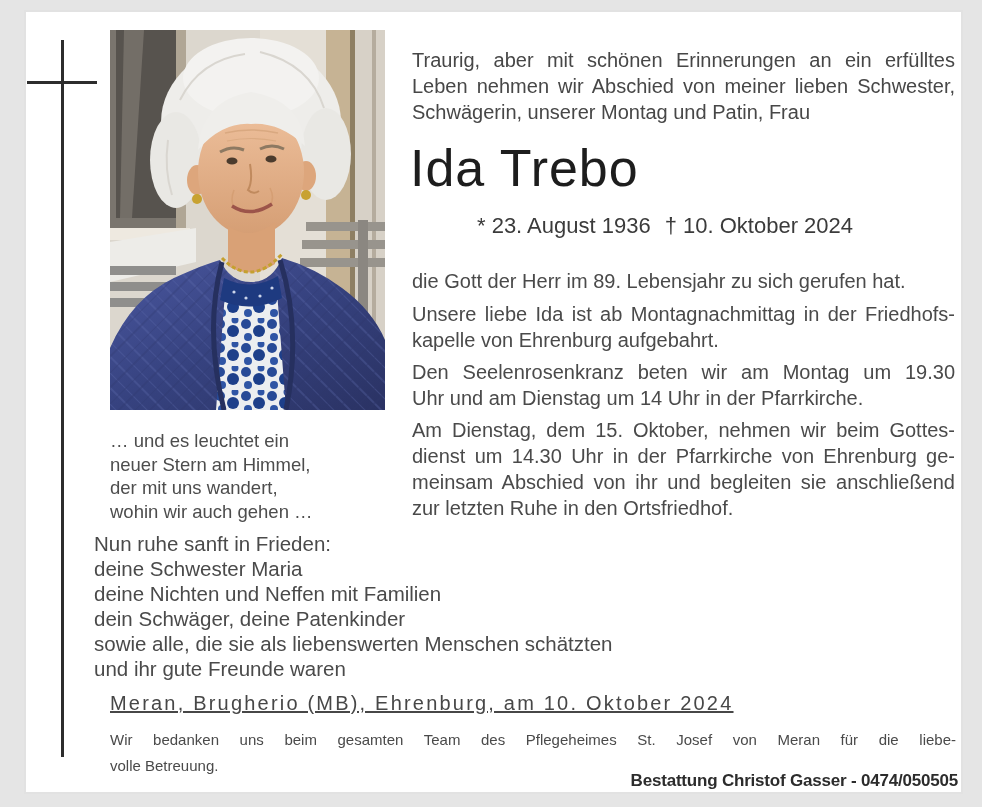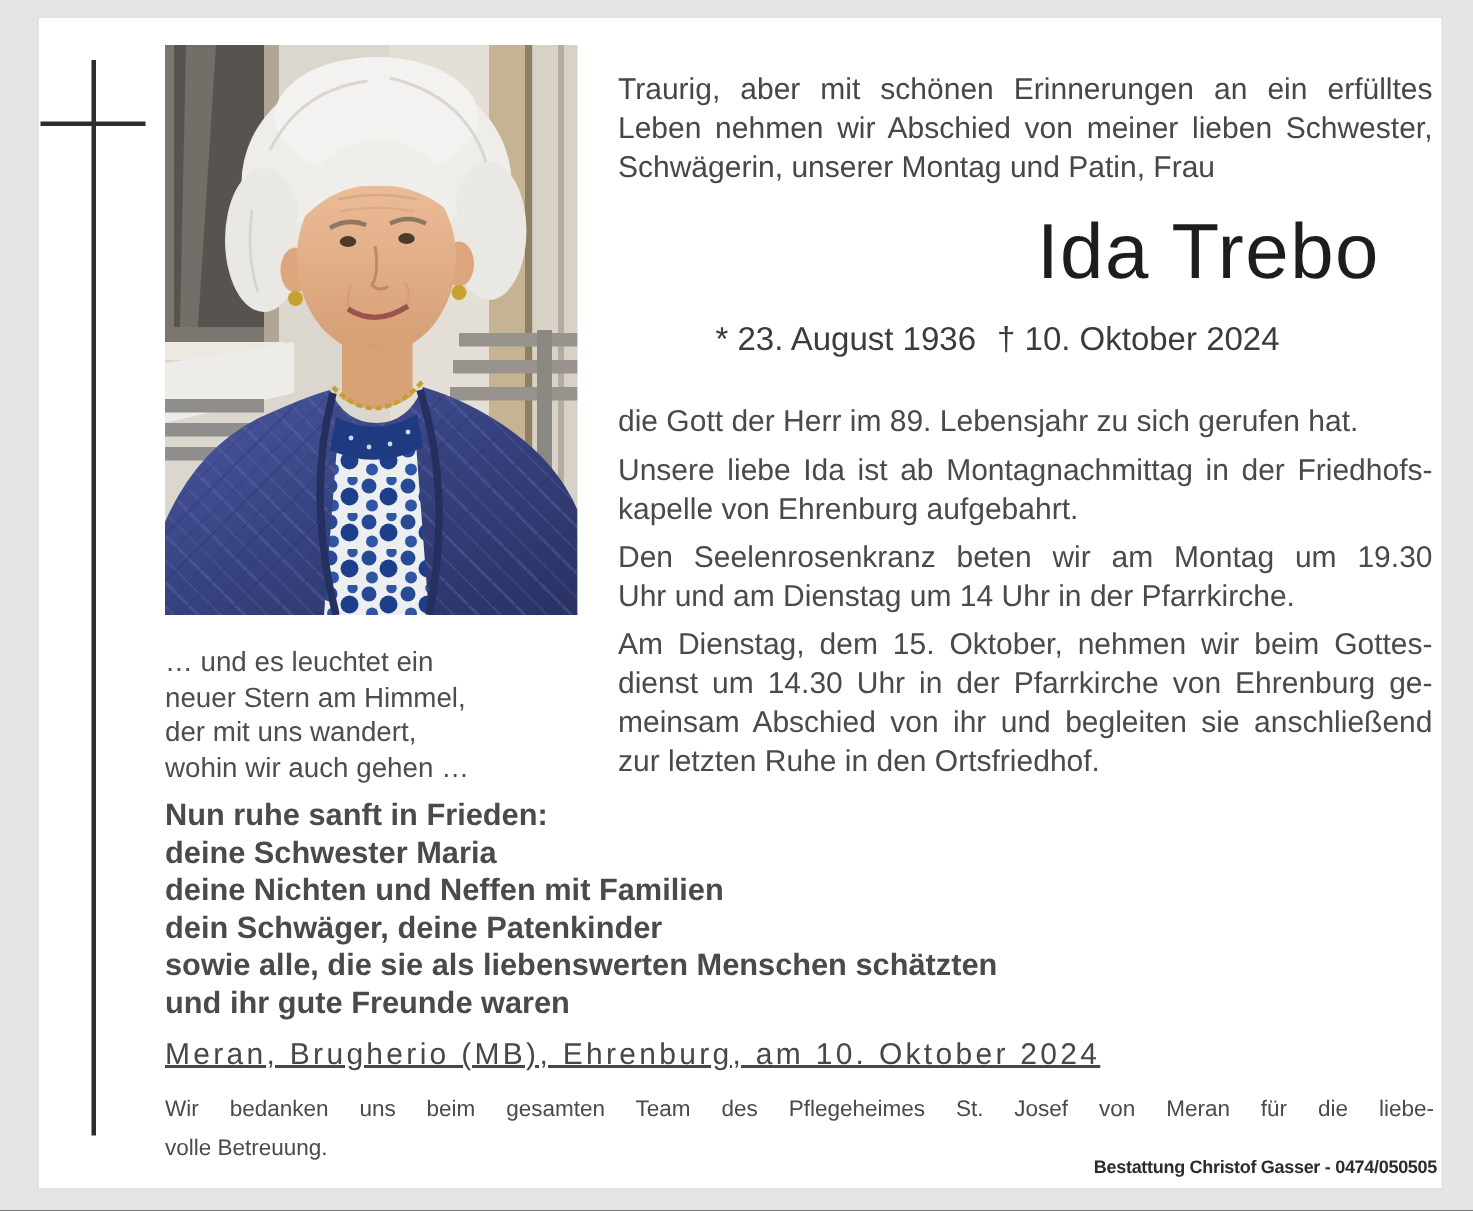--- a/index.html
+++ b/index.html
@@ -15,40 +15,40 @@
   }
   .cross-v{position:absolute;left:61px;top:40px;width:3px;height:717px;background:#2d2d2d;}
   .cross-h{position:absolute;left:27px;top:81px;width:70px;height:3px;background:#2d2d2d;}
   .photo{position:absolute;left:110px;top:30px;width:275px;height:380px;}
   .photo svg{display:block;width:100%;height:100%;}
   .line{display:block;}
   .just{text-align:justify;text-align-last:justify;-moz-text-align-last:justify;}
   .intro{position:absolute;left:412px;top:47px;width:543px;font-size:20px;line-height:26px;color:#474747;}
   .name{
     position:absolute;left:410px;top:136px;width:510px;
-    text-align:right;font-size:52px;line-height:64px;font-weight:400;
+    text-align:left;font-size:52px;line-height:64px;font-weight:400;
     color:#1d1d1d;letter-spacing:1px;
   }
   .dates{
     position:absolute;left:410px;top:212px;width:510px;
     display:flex;justify-content:center;gap:14px;
     font-size:22px;line-height:28px;color:#3b3b3b;
   }
   .para{position:absolute;left:412px;width:543px;font-size:20px;line-height:26px;color:#4a4a4a;}
   .p1{top:268px}.p2{top:301px}.p3{top:359px}.p4{top:417px}
   .poem{
     position:absolute;left:110px;top:429px;width:275px;
     text-align:left;font-size:18.5px;line-height:23.5px;color:#4d4d4d;
   }
-  .mourners{position:absolute;left:110px;top:531px;width:620px;font-size:20.5px;line-height:25px;color:#4a4a4a;font-weight:bold;}
+  .mourners{position:absolute;left:94px;top:531px;width:620px;font-size:20.5px;line-height:25px;color:#4a4a4a;}
   .placedate{position:absolute;left:110px;top:690px;width:700px;font-size:20px;line-height:26px;letter-spacing:2.2px;color:#474747;text-decoration:underline;}
   .thanks{position:absolute;left:110px;top:727px;width:846px;font-size:15px;line-height:26px;color:#4a4a4a;}
   .credit{
     position:absolute;right:24px;top:771px;
-    font-size:12px;font-weight:700;color:#2c2c2c;letter-spacing:-0.2px;
+    font-size:17px;font-weight:700;color:#2c2c2c;letter-spacing:-0.2px;
   }
 </style>
 </head>
 <body>
 
 <div class="stage">
   <div class="card"></div>
 
   <div class="cross-v"></div>
   <div class="cross-h"></div>

